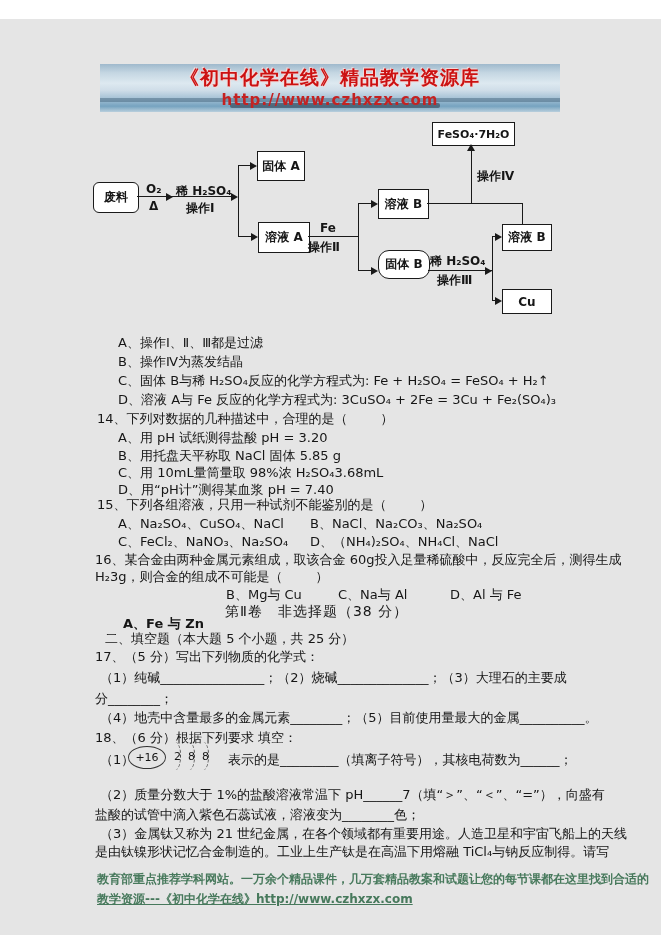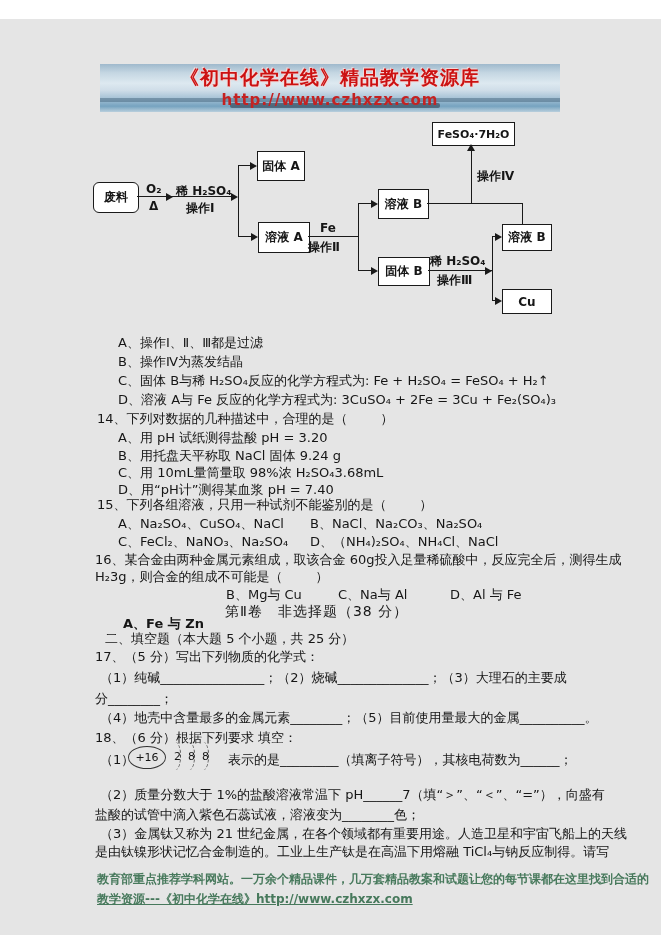--- a/index.html
+++ b/index.html
@@ -45,21 +45,21 @@
     <div class="bstreak"></div>
     <div class="bstreak2"></div>
     <div class="btitle">《初中化学在线》精品教学资源库</div>
     <div class="burl">http://www.czhxzx.com</div>
   </div>
 
   <div class="fbox" style="left:93px;top:163px;width:44px;height:29px;border-radius:6px;">废料</div>
   <div class="fbox" style="left:257px;top:132px;width:46px;height:28px;">固体 A</div>
   <div class="fbox" style="left:258px;top:203px;width:50px;height:29px;">溶液 A</div>
   <div class="fbox" style="left:378px;top:170px;width:49px;height:28px;">溶液 B</div>
-  <div class="fbox" style="left:378px;top:238px;width:50px;height:27px;">固体 B</div>
+  <div class="fbox" style="left:378px;top:231px;width:50px;height:27px;border-radius:11px;">固体 B</div>
   <div class="fbox" style="left:432px;top:103px;width:81px;height:22px;font-size:11px;">FeSO₄·7H₂O</div>
   <div class="fbox" style="left:502px;top:205px;width:48px;height:25px;">溶液 B</div>
   <div class="fbox" style="left:502px;top:270px;width:48px;height:23px;">Cu</div>
 
   <div class="hl" style="left:137px;top:177px;width:96px;"></div>
   <div class="ar" style="left:166px;top:174px;"></div>
   <div class="ar" style="left:231px;top:174px;"></div>
   <div class="vl" style="left:238px;top:146px;height:72px;"></div>
   <div class="hl" style="left:238px;top:146px;width:13px;"></div>
   <div class="ar" style="left:250px;top:143px;"></div>
@@ -93,21 +93,21 @@
   <div class="flabel" style="left:437px;top:253px;">操作Ⅲ</div>
   <div class="flabel" style="left:477px;top:149px;">操作Ⅳ</div>
 
   <div class="line" style="left:118px;top:315px;">A、操作Ⅰ、Ⅱ、Ⅲ都是过滤</div>
   <div class="line" style="left:118px;top:334px;">B、操作Ⅳ为蒸发结晶</div>
   <div class="line" style="left:118px;top:353px;">C、固体 B与稀 H₂SO₄反应的化学方程式为: Fe + H₂SO₄ = FeSO₄ + H₂↑</div>
   <div class="line" style="left:118px;top:372px;">D、溶液 A与 Fe 反应的化学方程式为: 3CuSO₄ + 2Fe = 3Cu + Fe₂(SO₄)₃</div>
 
   <div class="line" style="left:97px;top:391px;">14、下列对数据的几种描述中，合理的是（        ）</div>
   <div class="line" style="left:118px;top:410px;">A、用 pH 试纸测得盐酸 pH = 3.20</div>
-  <div class="line" style="left:118px;top:428px;">B、用托盘天平称取 NaCl 固体 9.24 g</div>
+  <div class="line" style="left:118px;top:428px;">B、用托盘天平称取 NaCl 固体 5.85 g</div>
   <div class="line" style="left:118px;top:445px;">C、用 10mL量筒量取 98%浓 H₂SO₄3.68mL</div>
   <div class="line" style="left:118px;top:462px;">D、用“pH计”测得某血浆 pH = 7.40</div>
 
   <div class="line" style="left:97px;top:477px;">15、下列各组溶液，只用一种试剂不能鉴别的是（        ）</div>
   <div class="line" style="left:118px;top:496px;">A、Na₂SO₄、CuSO₄、NaCl</div>
   <div class="line" style="left:118px;top:514px;">C、FeCl₂、NaNO₃、Na₂SO₄</div>
   <div class="line" style="left:310px;top:496px;">B、NaCl、Na₂CO₃、Na₂SO₄</div>
   <div class="line" style="left:310px;top:514px;">D、（NH₄)₂SO₄、NH₄Cl、NaCl</div>
 
   <div class="line" style="left:95px;top:532px;">16、某合金由两种金属元素组成，取该合金 60g投入足量稀硫酸中，反应完全后，测得生成</div>

